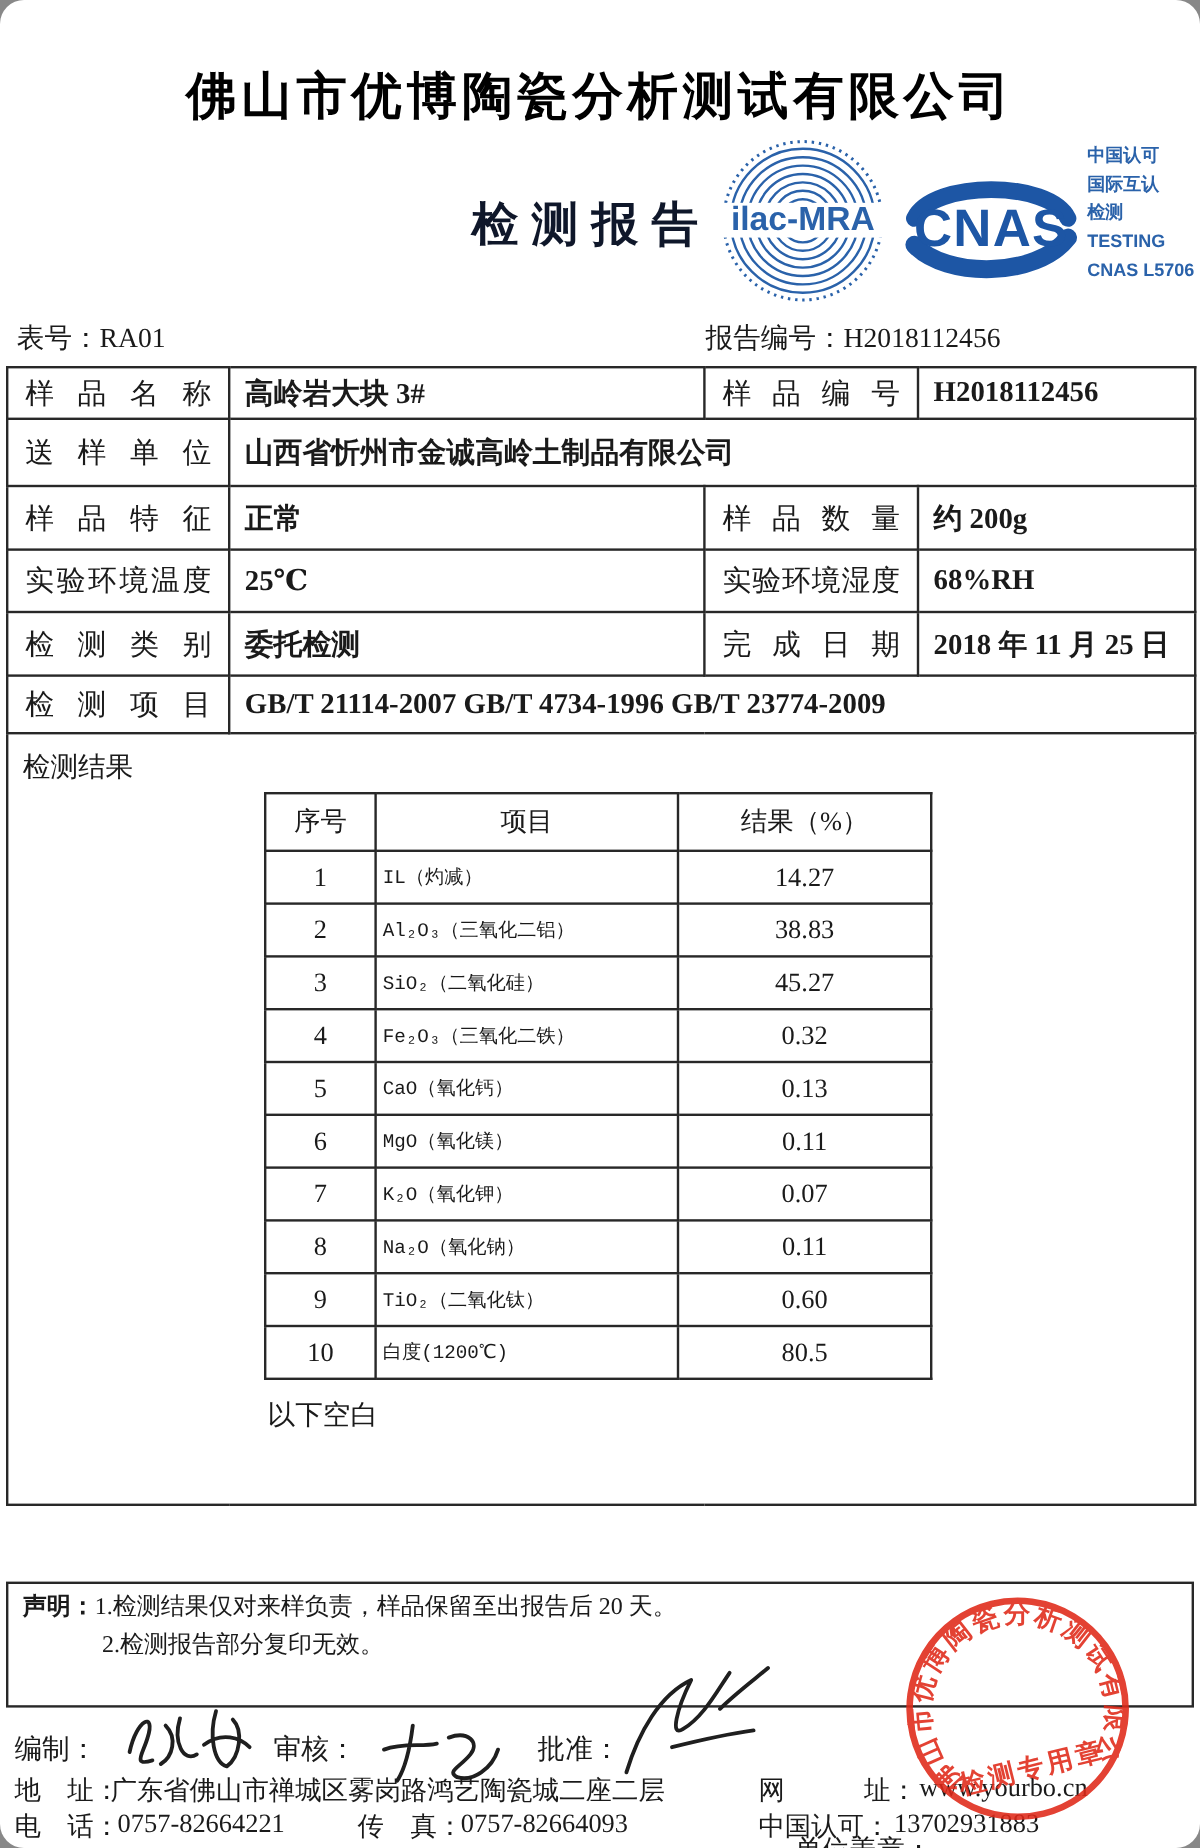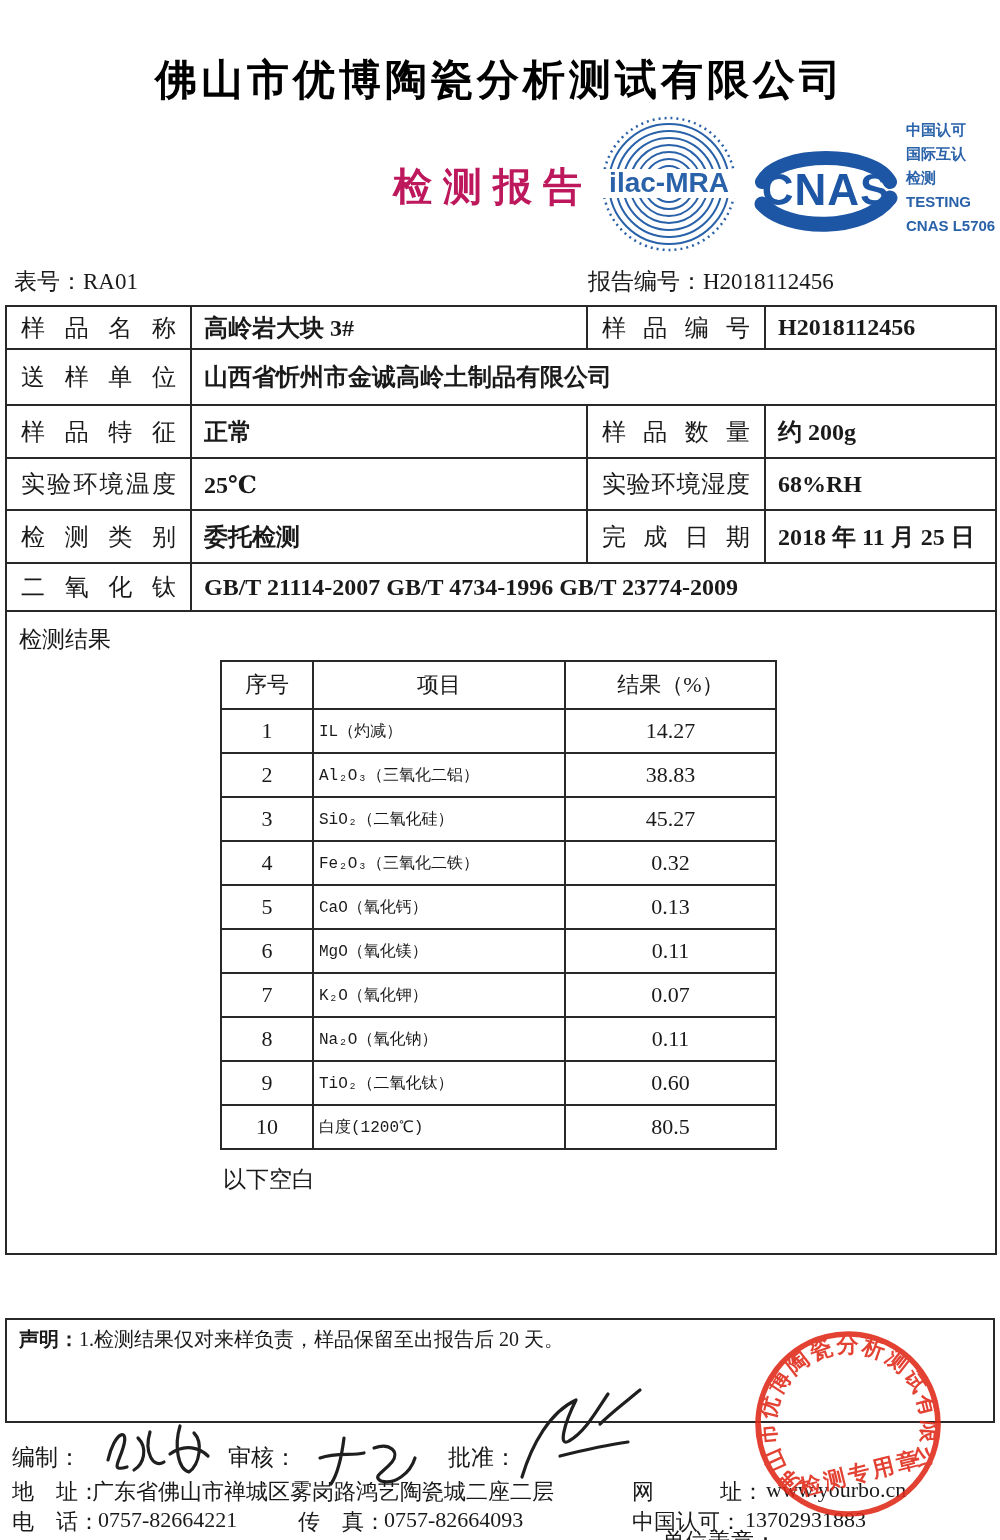--- a/index.html
+++ b/index.html
@@ -1,30 +1,31 @@
 <!DOCTYPE html>
 <html><head>
 <meta charset="utf-8">
 <style>
   html,body{margin:0;padding:0;background:#888;}
   .page{
     position:relative;width:1000px;height:1540px;background:#ffffff;
     margin:0 auto;overflow:hidden;
     font-family:"Liberation Serif","DejaVu Serif",serif;
     color:#1a1a1a;
+    border-radius:20px;
   }
   
   .doc-title{
     position:absolute;top:52px;left:0;width:100%;
     text-align:center;font-size:42px;font-weight:bold;letter-spacing:4px;
     color:#000;
   }
   .report-title{
     position:absolute;top:160px;left:393px;
-    font-size:39px;font-weight:bold;letter-spacing:11px;color:#be185d;text-align:right;
+    font-size:39px;font-weight:bold;letter-spacing:11px;color:#0f172a;text-align:right;
   }
   .ilac-logo{position:absolute;top:110px;left:595px;}
   .cnas-logo{position:absolute;top:146px;left:747px;}
   .accred{
     position:absolute;top:118px;left:906px;width:94px;
     font-family:"Liberation Sans","DejaVu Sans",sans-serif;
     font-size:15px;font-weight:bold;line-height:24px;color:#2a62aa;
     white-space:nowrap;
   }
   .meta-row{position:absolute;top:266px;left:0;width:100%;font-size:23px;}
@@ -148,21 +149,21 @@
       <td class="lbl">实验环境湿度</td>
       <td class="val">68%RH</td>
     </tr>
     <tr style="height:53px">
       <td class="lbl">检测类别</td>
       <td class="val">委托检测</td>
       <td class="lbl">完成日期</td>
       <td class="val">2018 年 11 月 25 日</td>
     </tr>
     <tr style="height:48px">
-      <td class="lbl">二氧化钛</td>
+      <td class="lbl">检测项目</td>
       <td class="val" colspan="3">GB/T 21114-2007 GB/T 4734-1996 GB/T 23774-2009</td>
     </tr>
     <tr style="height:643px">
       <td class="results-cell" colspan="4">
         <div class="results-label">检测结果</div>
 
         <table class="results-table">
           <colgroup>
                 <col style="width:92px">
                 <col style="width:252px">
@@ -229,20 +230,23 @@
         <div class="end-note">以下空白</div>
       </td>
     </tr>
   </tbody>
     </table>
 
   <div class="stmt-box">
     <div class="stmt-row">
       <span class="stmt-label">声明：</span><span>1.检测结果仅对来样负责，样品保留至出报告后 20 天。</span>
     </div>
+    <div class="stmt-row indent">
+      <span>2.检测报告部分复印无效。</span>
+    </div>
   </div>
 
   <div class="f-label" style="top:1442px;left:12px;">编制：</div>
   <div class="f-label" style="top:1442px;left:228px;">审核：</div>
   <div class="f-label" style="top:1442px;left:448px;">批准：</div>
   <div class="f-label" style="top:1526px;left:662px;text-align:right;">单位盖章：</div>
 
   <svg class="sig" style="top:1412px;left:90px;" width="135" height="75" viewBox="0 0 135 75">
     <path d="M18,48 C24,20 40,14 33,36 C29,50 20,60 37,55"></path>
     <path d="M48,26 C58,36 54,52 44,58 M60,20 C54,40 63,57 74,50"></path>

